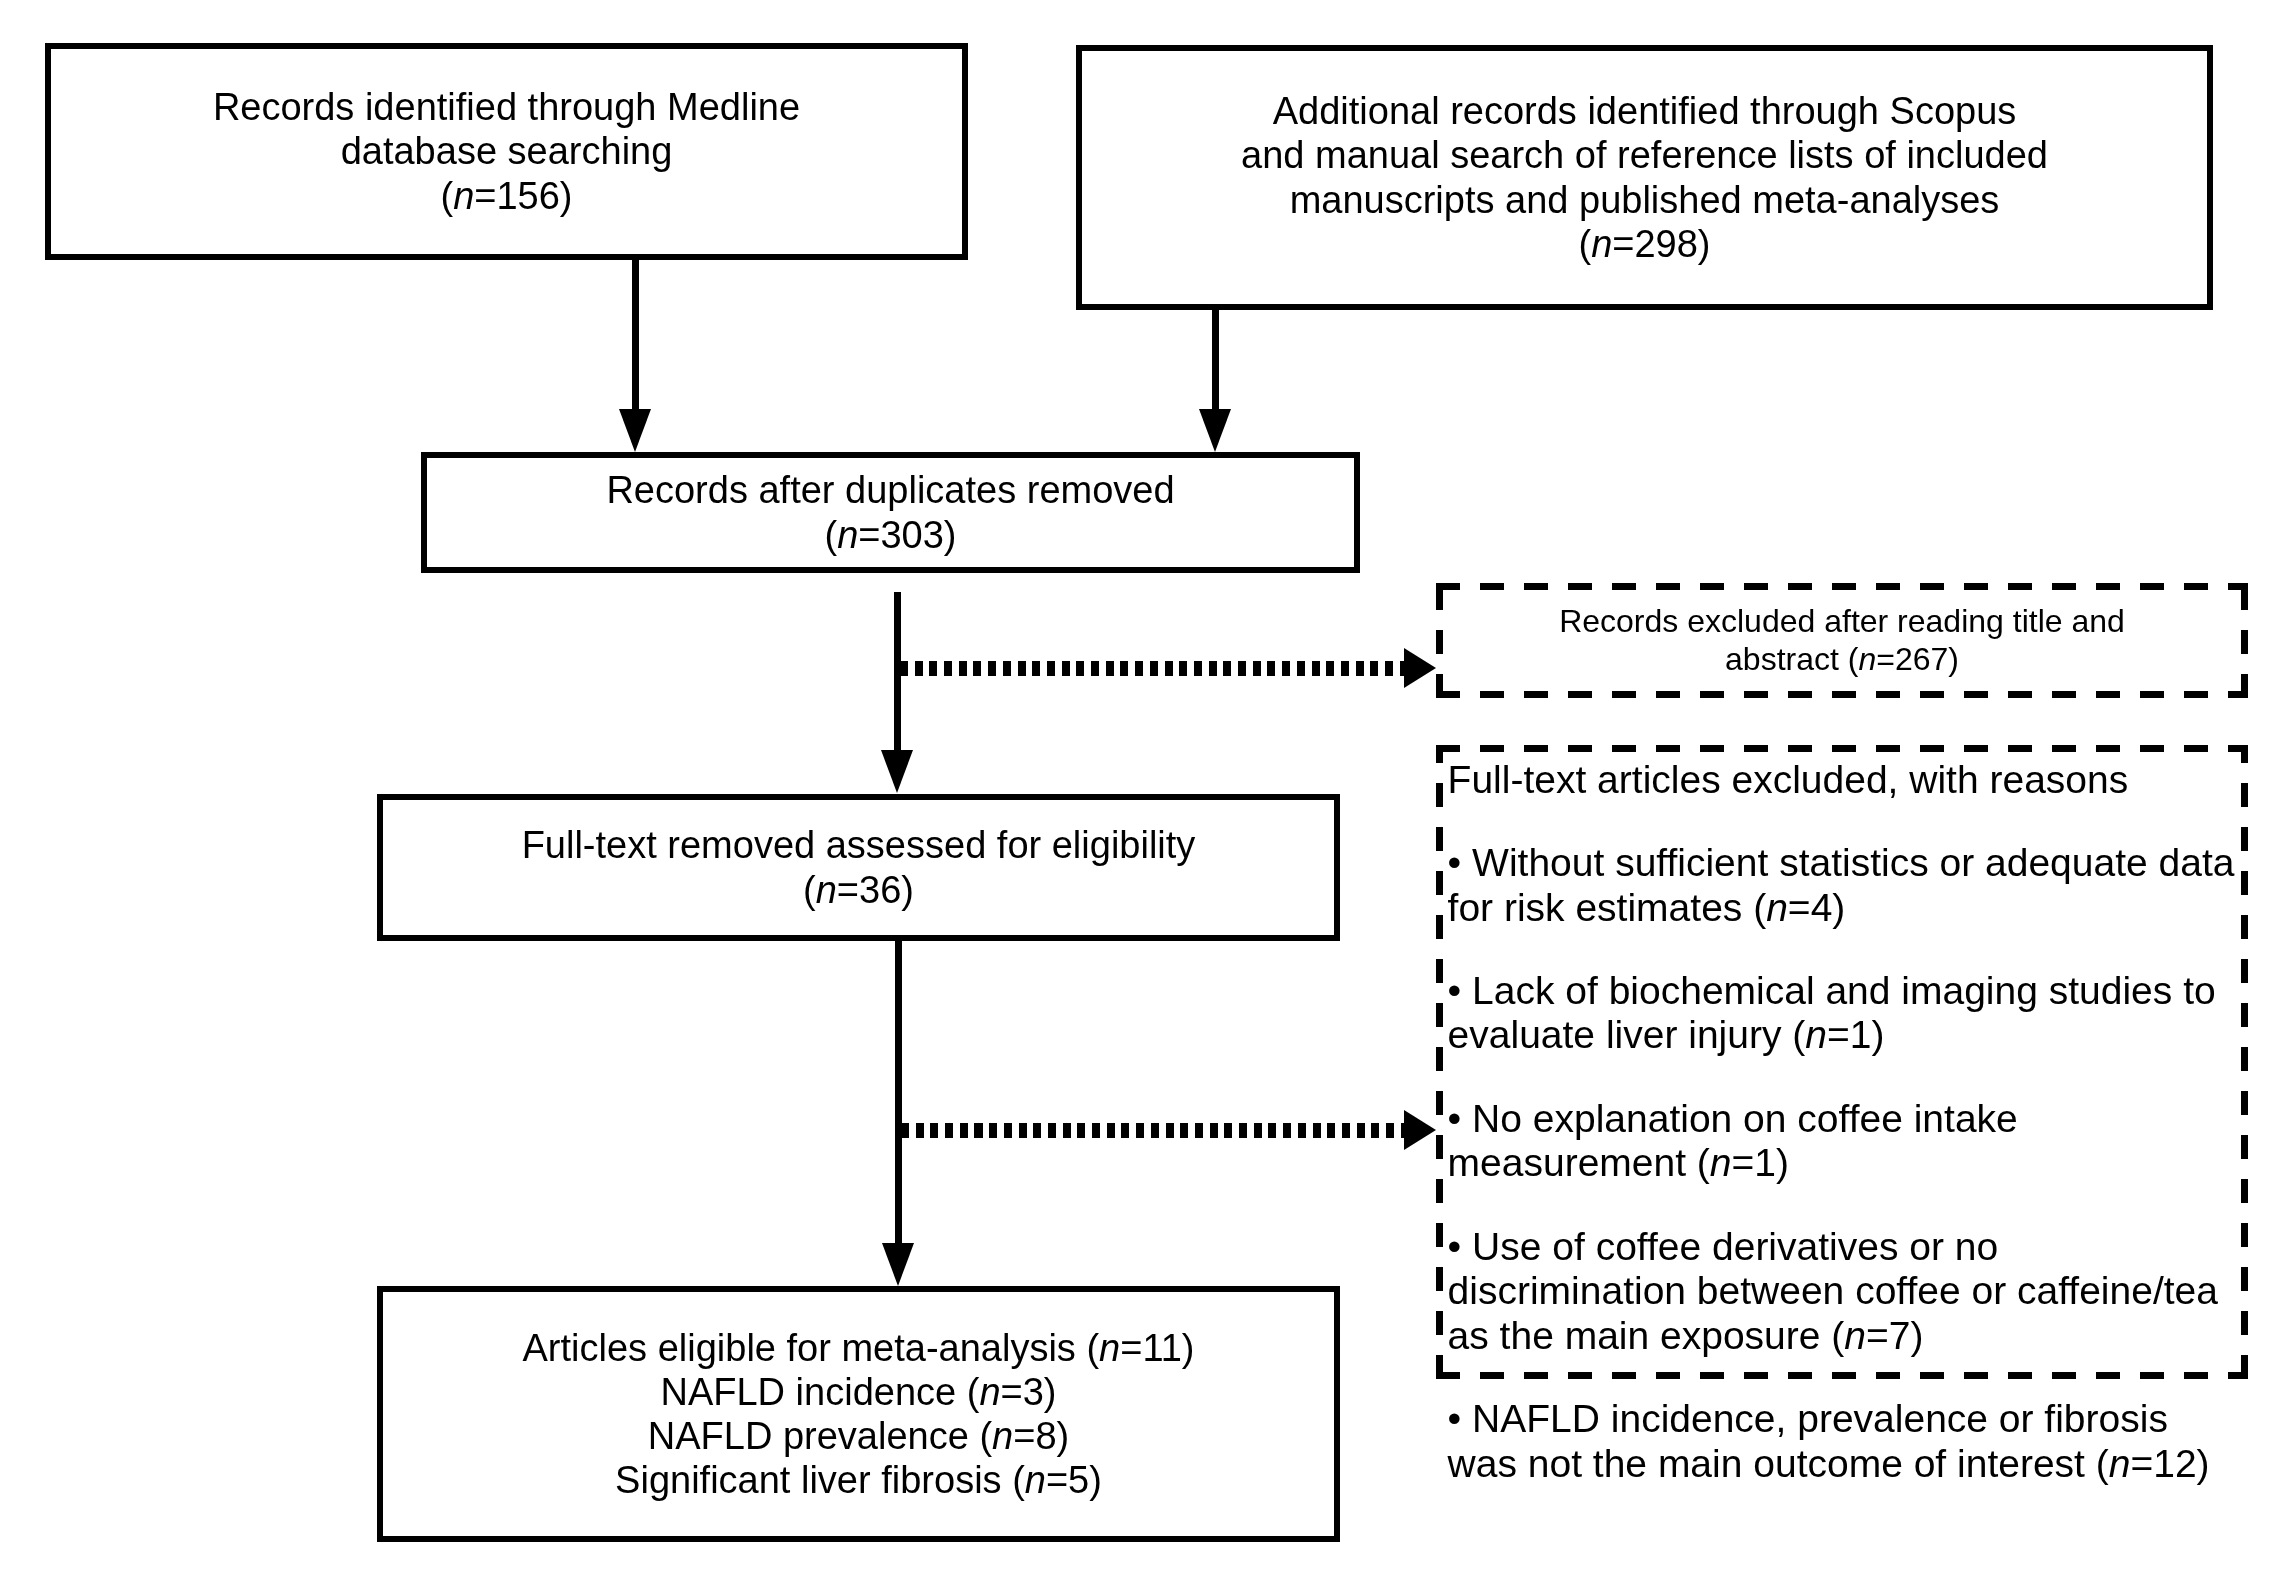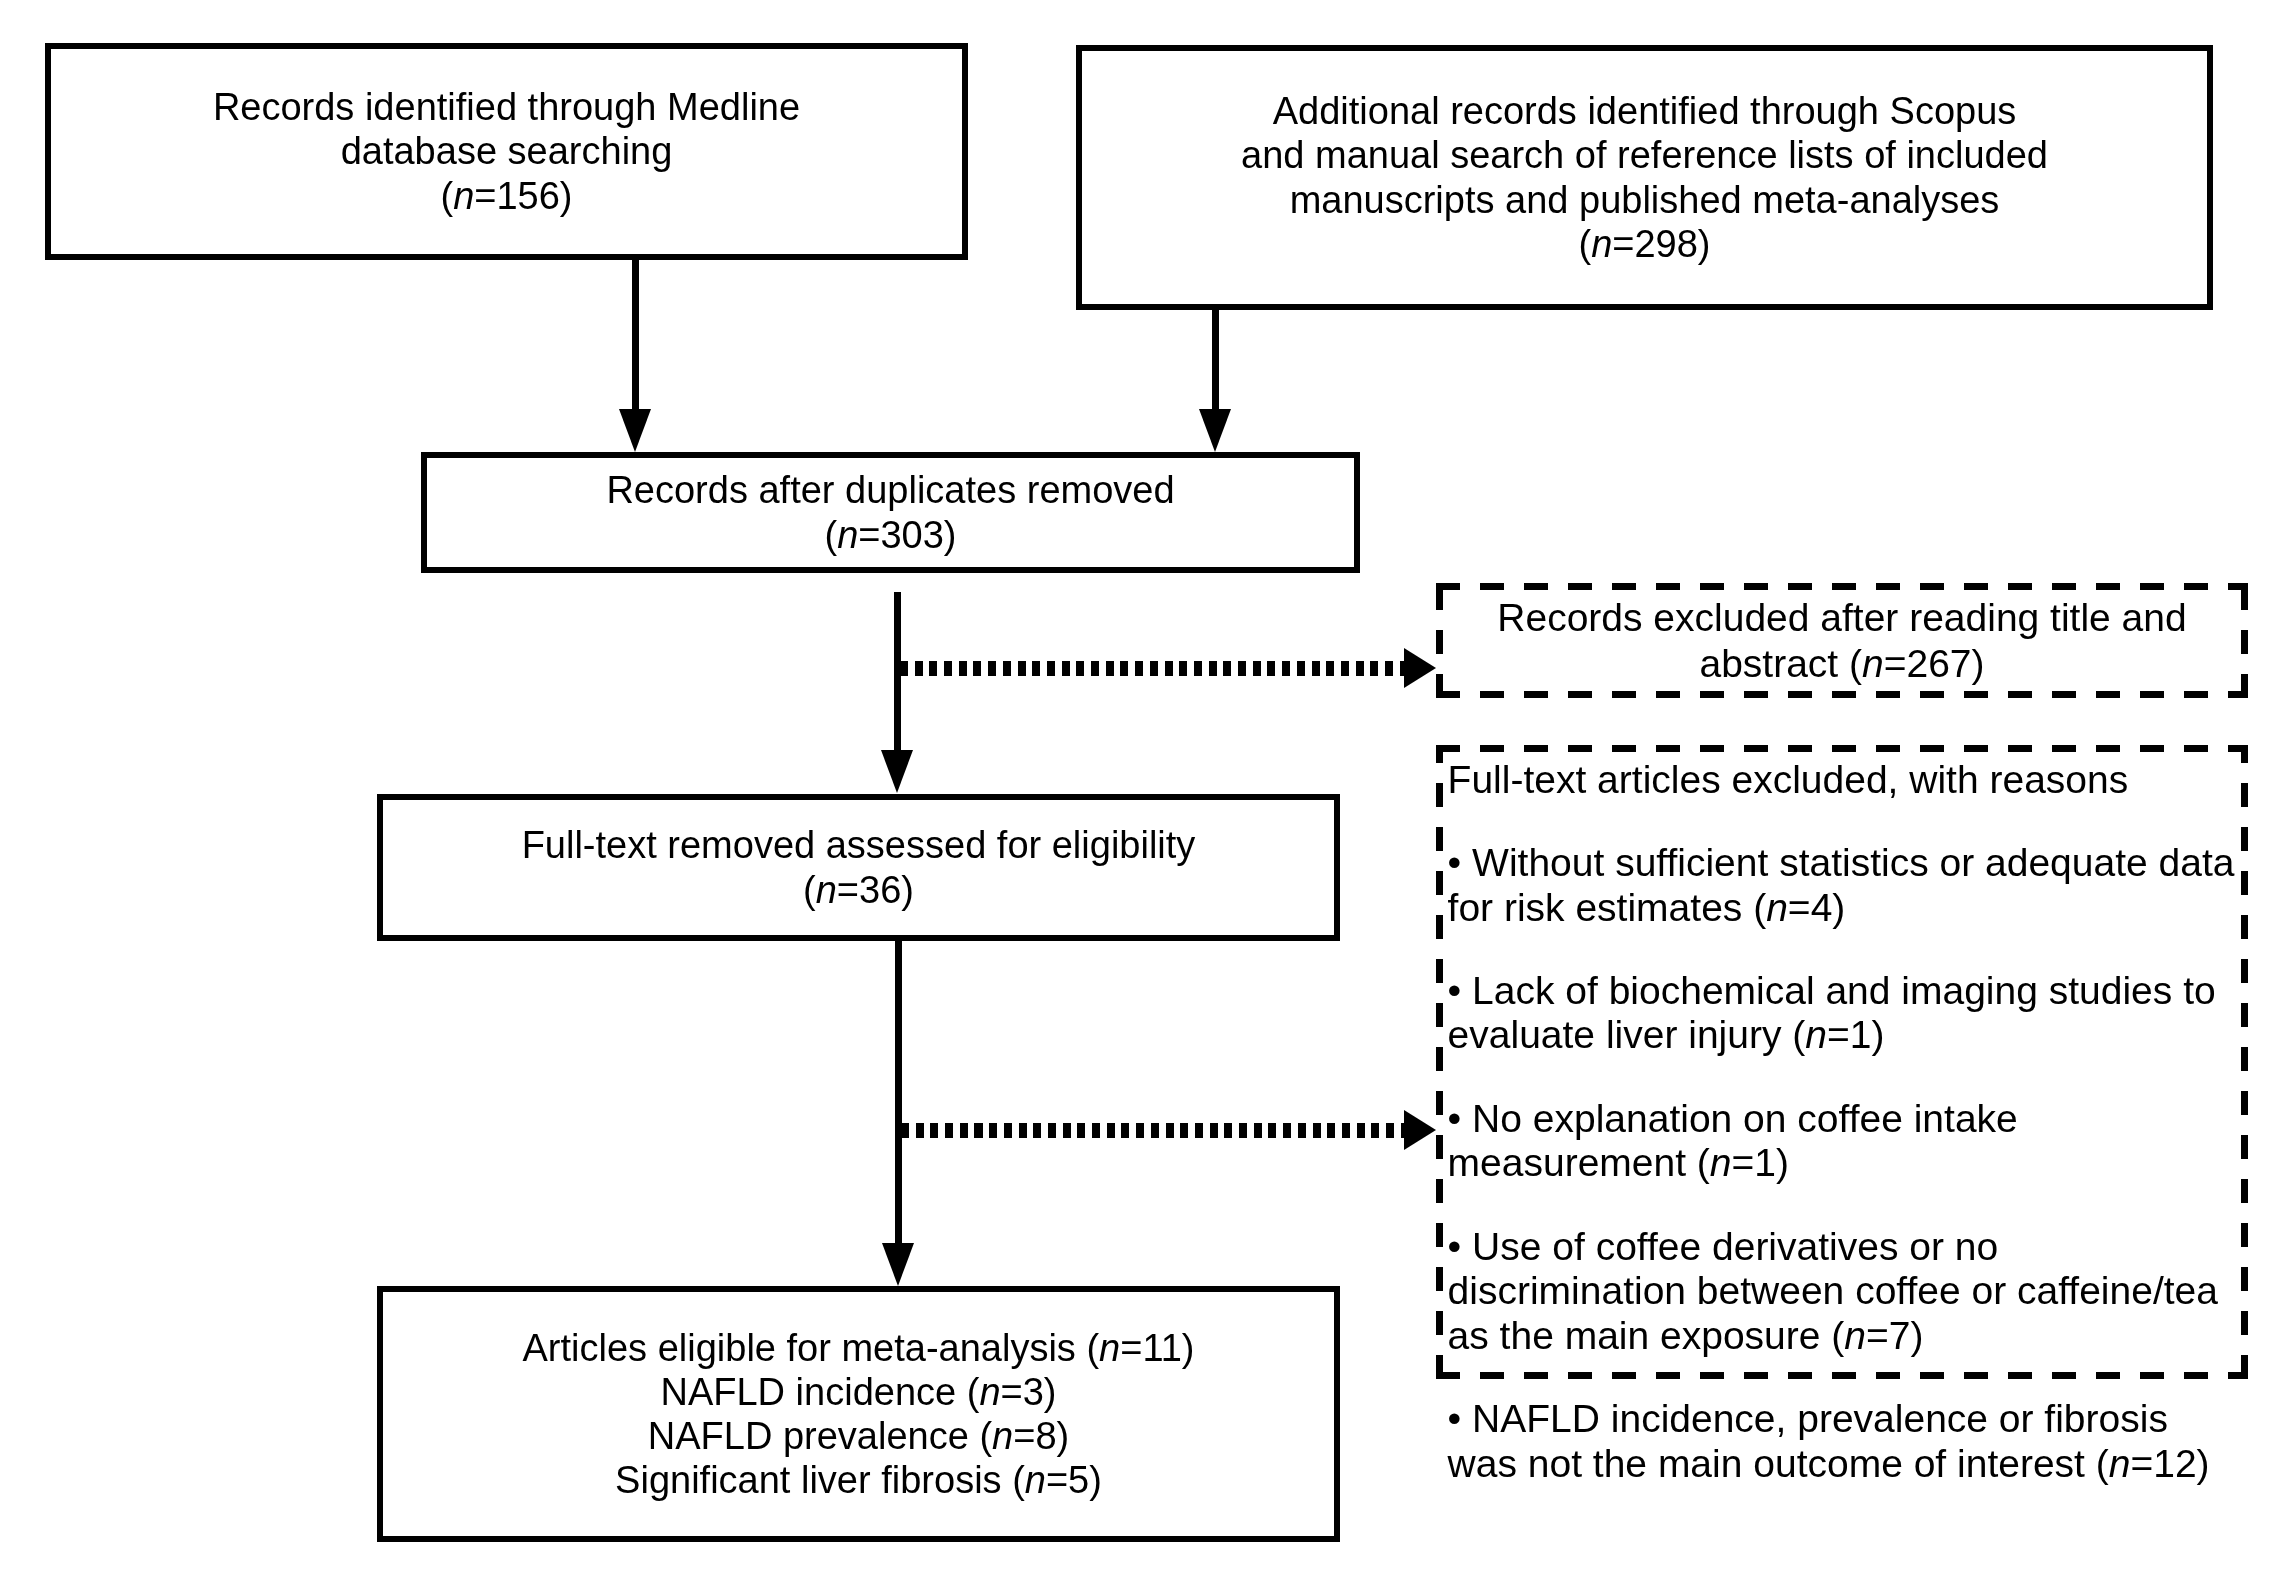--- a/index.html
+++ b/index.html
@@ -26,21 +26,21 @@
   .box-line { font-size: 38px; line-height: 1.16; }
   
   .dashed {
     background:
       repeating-linear-gradient(90deg, #000 0 24px, transparent 24px 44px) left top / 100% 7.4px no-repeat,
       repeating-linear-gradient(90deg, #000 0 24px, transparent 24px 44px) left bottom / 100% 7.4px no-repeat,
       repeating-linear-gradient(0deg, #000 0 24px, transparent 24px 44px) left top / 7.4px 100% no-repeat,
       repeating-linear-gradient(0deg, #000 0 24px, transparent 24px 44px) right top / 7.4px 100% no-repeat,
       #ffffff;
   }
-  .dashed .box-line { font-size: 39px; line-height: 1.17; }
+  .dashed .box-line { font-size: 32px; line-height: 1.17; }
   .reasons {
     justify-content: flex-start;
     align-items: flex-start;
     text-align: left;
     padding: 12.6px 11.6px;
     gap: 36px;
   }
   .reasons-title { font-size: 39px; line-height: 1.14; }
   .reason { font-size: 39px; line-height: 1.14; margin-top: 3px; }
   

